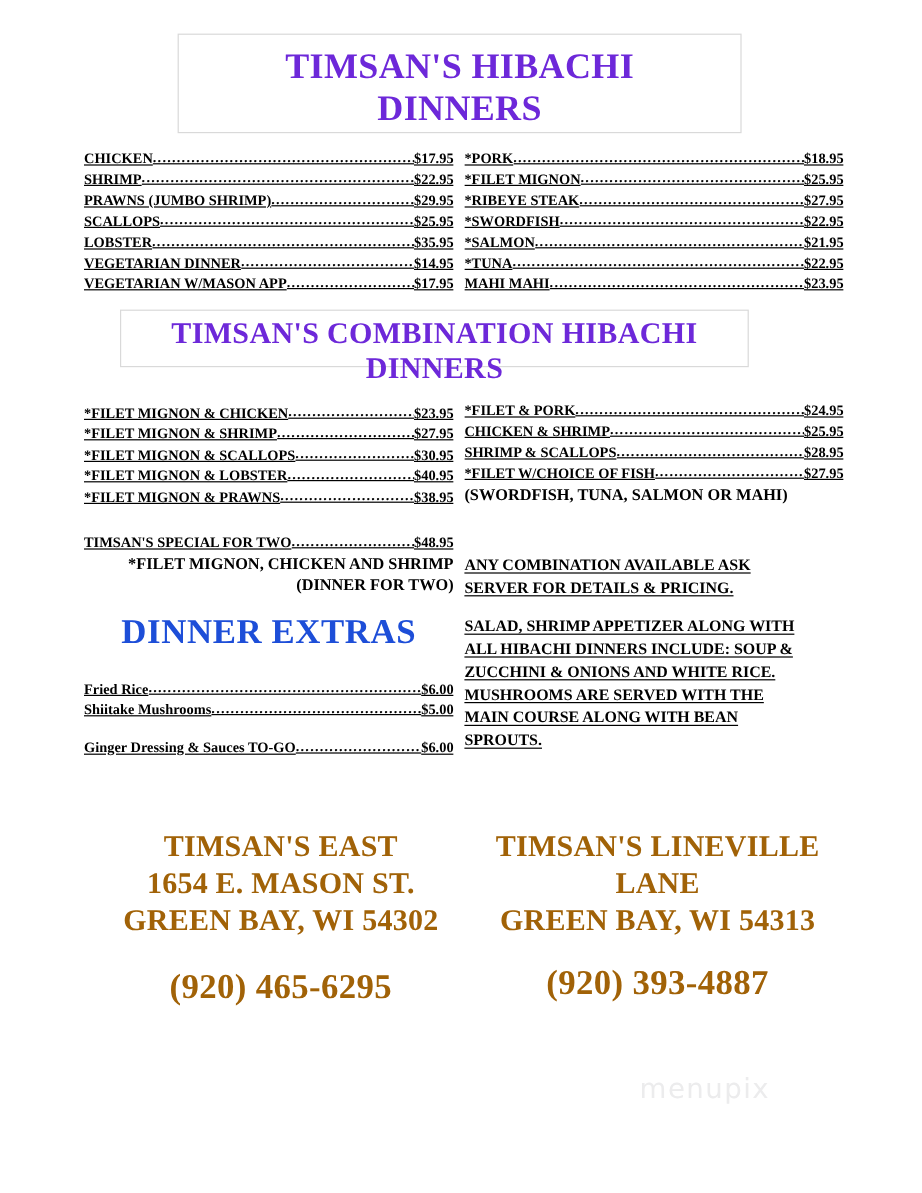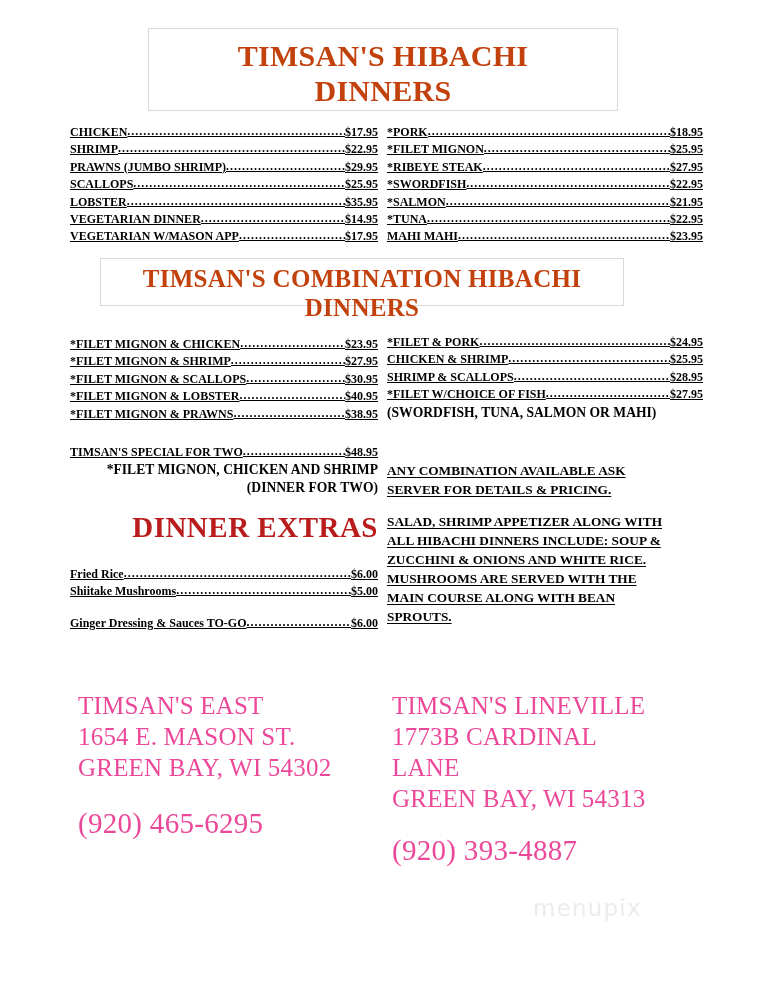--- a/index.html
+++ b/index.html
@@ -23,21 +23,21 @@
     background: #ffffff;
   }
 
   
   .banner {
     position: absolute;
     border: 1px solid #d9d9d9;
     background: #ffffff;
     box-sizing: border-box;
     text-align: center;
-    color: #c2410c;
+    color: #6d28d9;
     font-weight: bold;
     letter-spacing: 0.3px;
   }
   #banner-hibachi {
     left: 148px;
     top: 28px;
     width: 470px;
     height: 83px;
     padding-top: 9px;
     font-size: 30px;
@@ -113,26 +113,26 @@
   #special-block .indent { padding-left: 46px; }
 
   
   #extras-block {
     position: absolute;
     left: 70px;
     top: 510px;
     width: 308px;
   }
   #extras-title {
-    text-align: right;
+    text-align: center;
     font-size: 29px;
     font-weight: bold;
     line-height: 34px;
     letter-spacing: 0.5px;
-    color: #b91c1c;
+    color: #1d4ed8;
     margin: 0 0 22px 0;
   }
   #extras-gap { height: 14px; }
 
   
   .note {
     position: absolute;
     left: 387px;
     width: 314px;
     font-weight: bold;
@@ -143,22 +143,23 @@
     text-decoration: underline;
     text-underline-offset: 2px;
     text-align: right;
   }
   #note-combination { top: 461px; }
   #note-includes    { top: 512px; }
 
   
   .location {
     position: absolute;
-    color: #ec4899;
-    font-weight: normal;
+    color: #a16207;
+    font-weight: bold;
+    text-align: center;
   }
   .location .addr-line {
     display: block;
     font-size: 25px;
     line-height: 31px;
     letter-spacing: 0.2px;
   }
   .location .phone {
     display: block;
     font-size: 29px;
@@ -379,21 +380,20 @@
 
   <div class="location" id="location-east">
     <span class="addr-line">TIMSAN'S EAST</span>
     <span class="addr-line">1654 E. MASON ST.</span>
     <span class="addr-line">GREEN BAY, WI 54302</span>
     <span class="phone">(920) 465-6295</span>
   </div>
 
   <div class="location" id="location-lineville">
     <span class="addr-line">TIMSAN'S LINEVILLE</span>
-    <span class="addr-line">1773B CARDINAL</span>
     <span class="addr-line">LANE</span>
     <span class="addr-line">GREEN BAY, WI 54313</span>
     <span class="phone">(920) 393-4887</span>
   </div>
 
   <div id="watermark">menupix</div>
 
 </div>
 
 </body></html>

